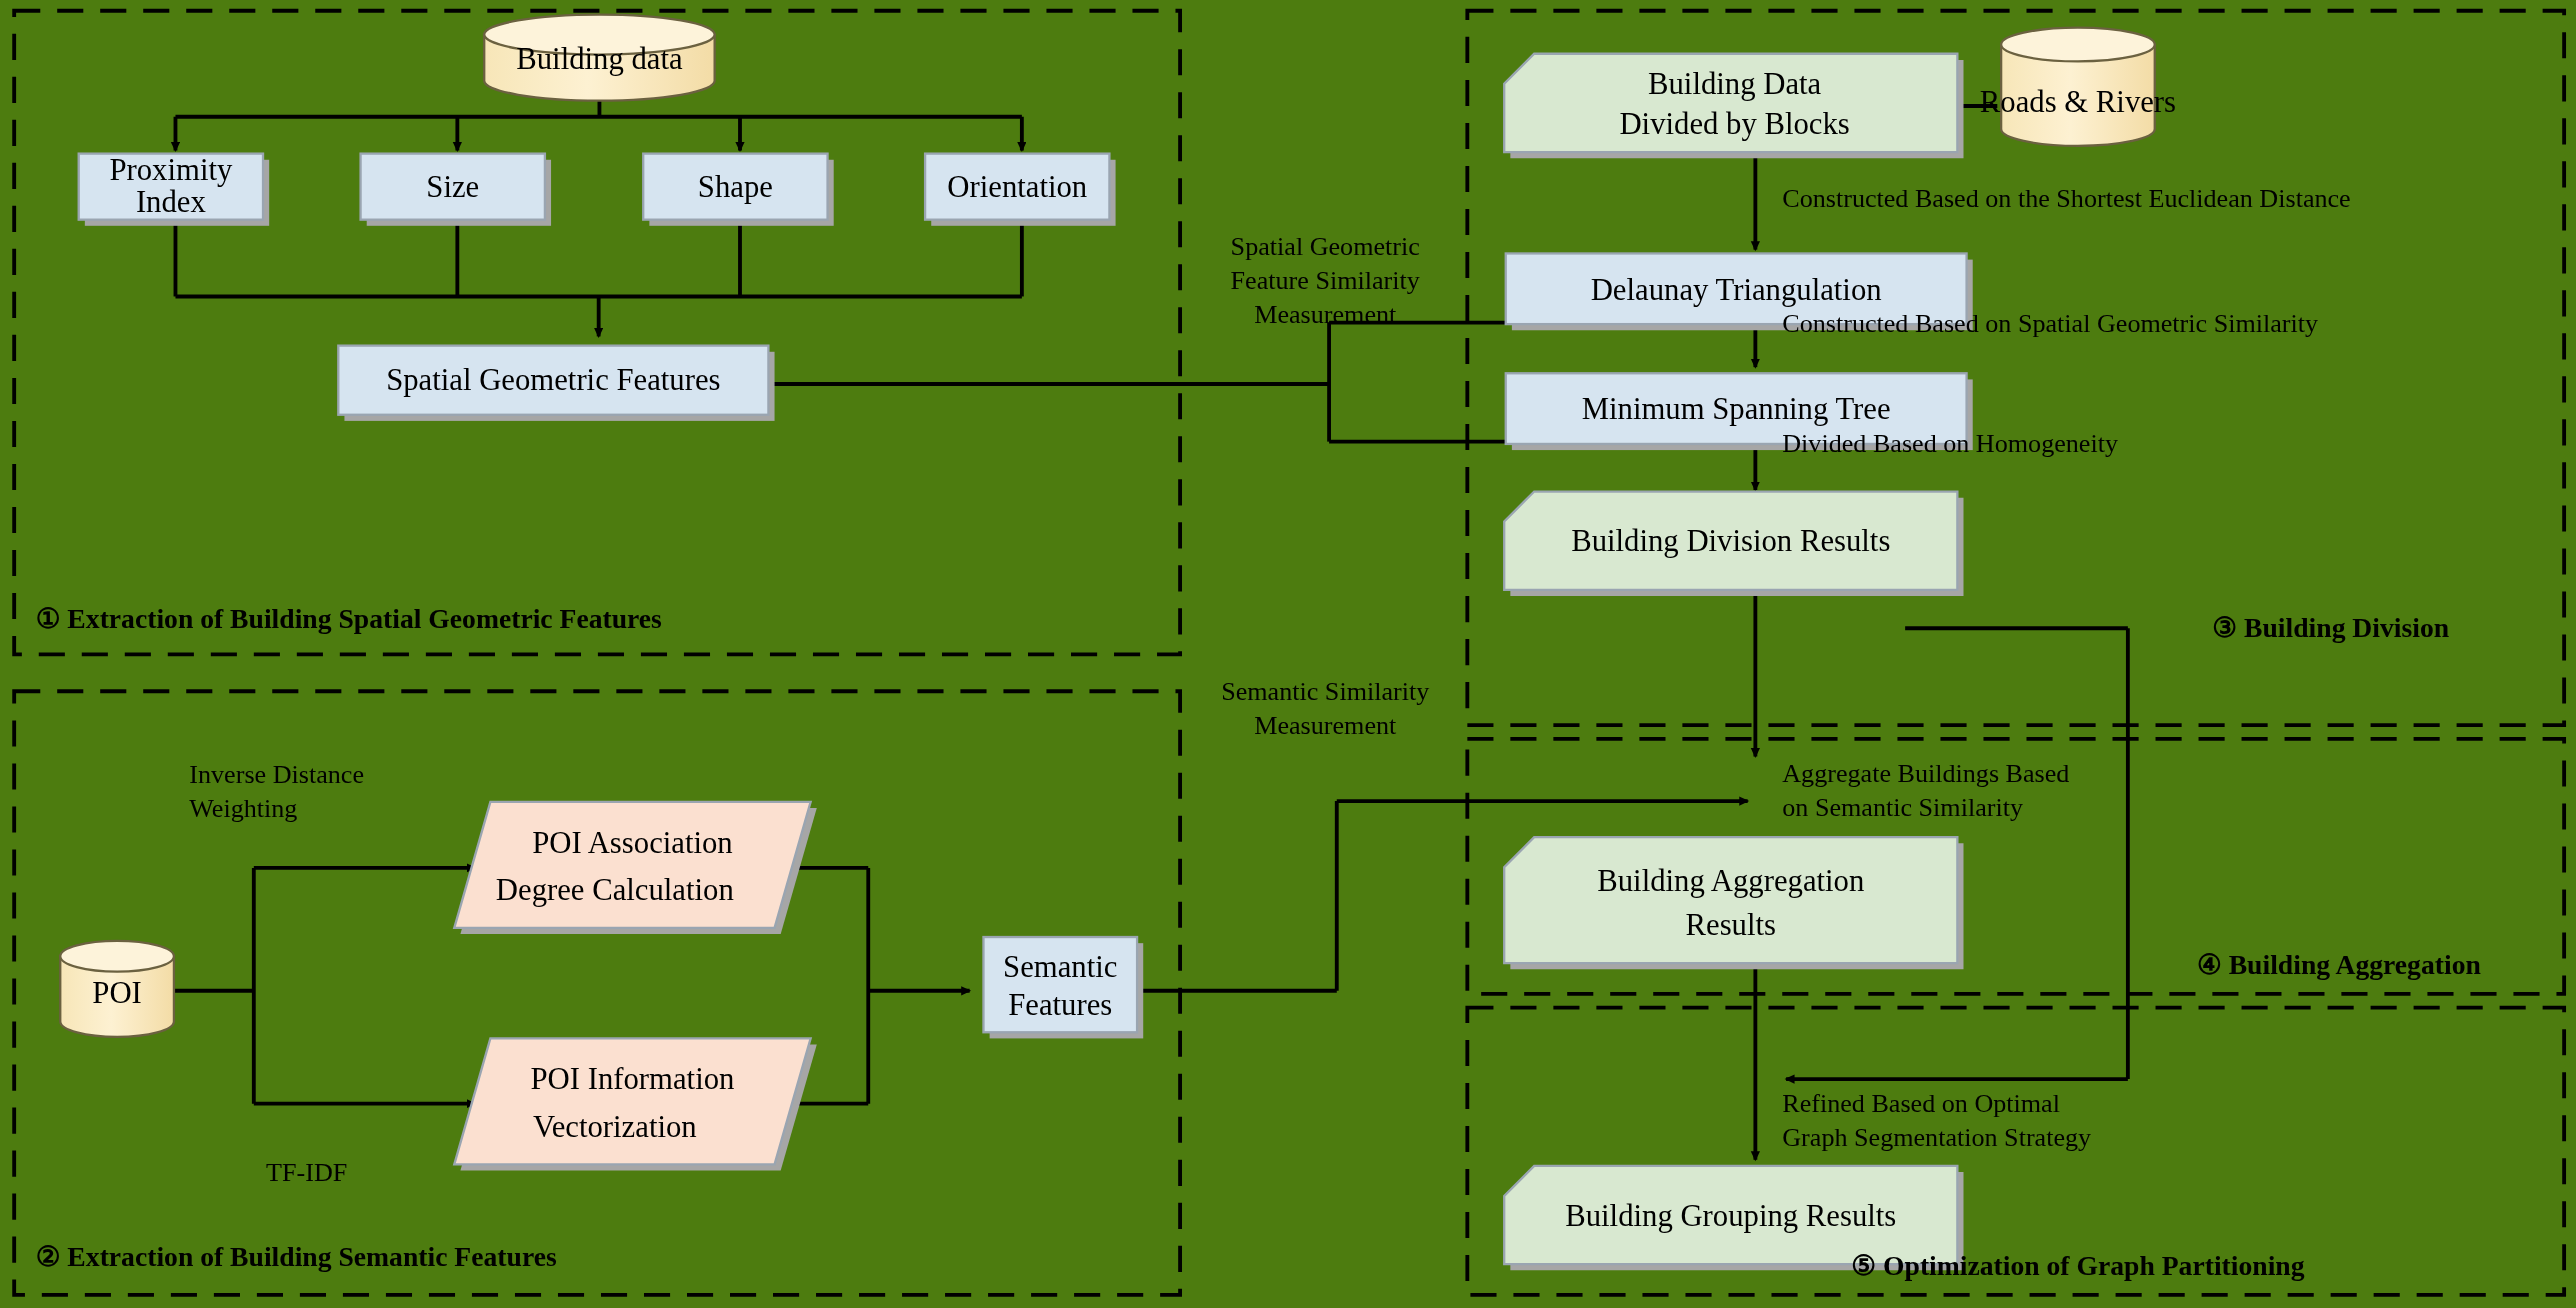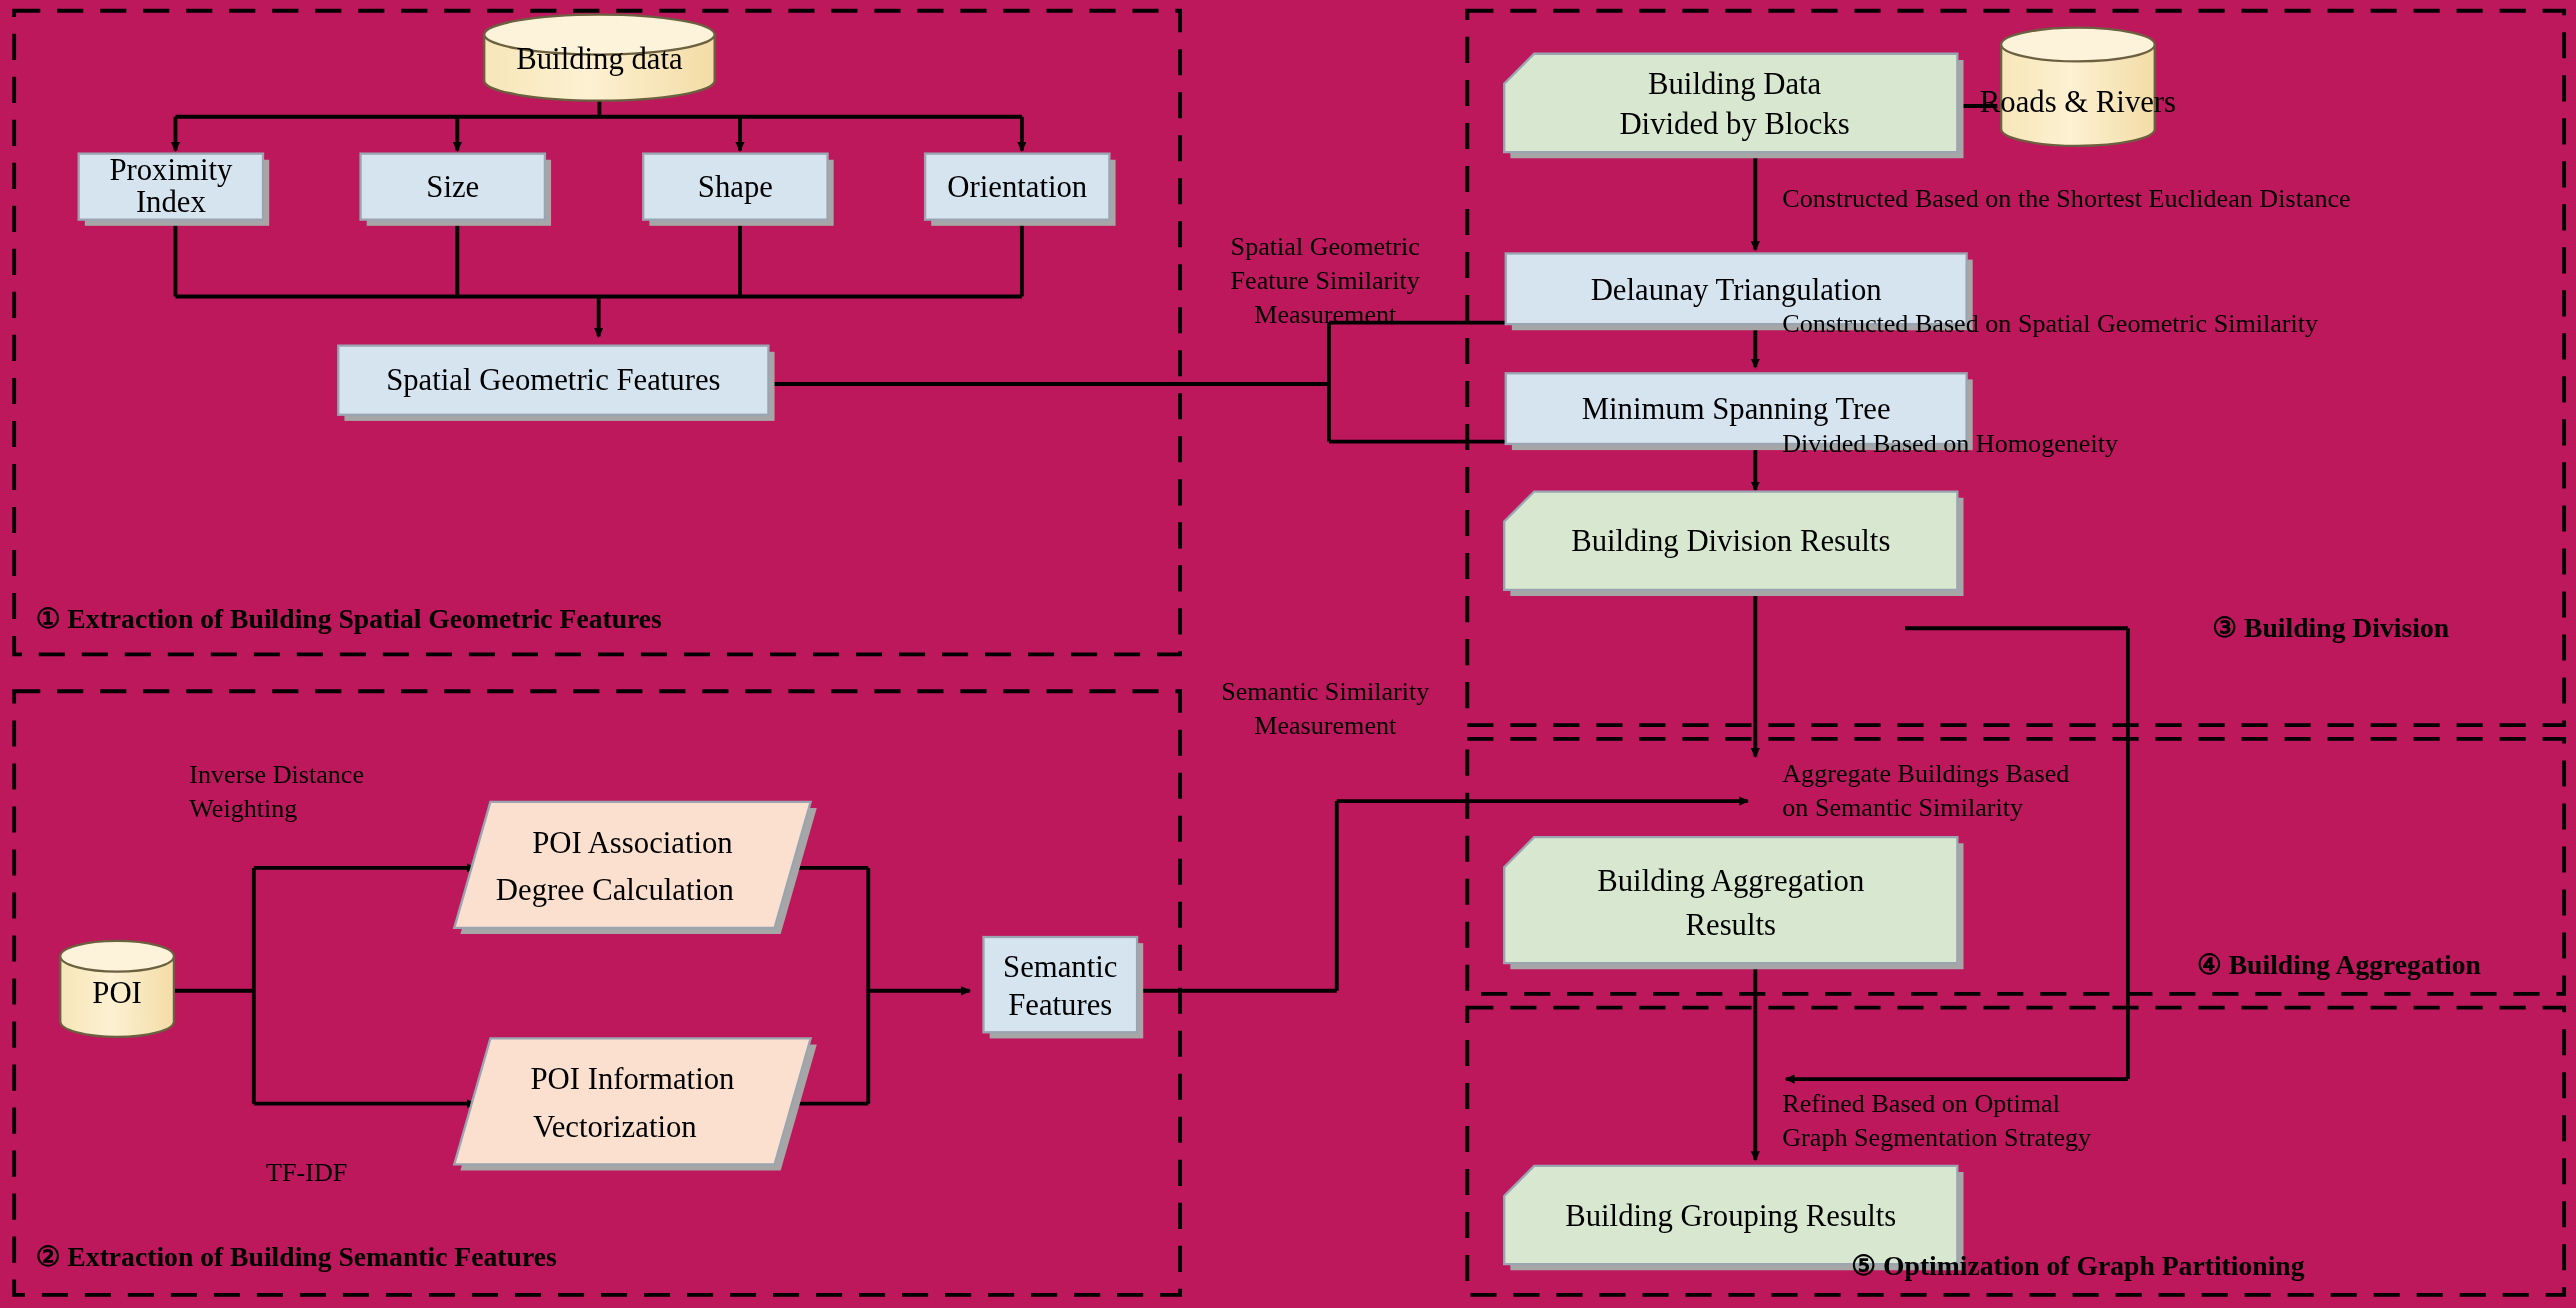--- a/index.html
+++ b/index.html
@@ -1,16 +1,16 @@
 <!DOCTYPE html>
 <html style="font-size:12.3px"><head>
 <meta charset="utf-8">
 <style>
   html,body{margin:0;padding:0;background:#ffffff;}
-  #stage{position:relative;width:2576px;height:1308px;background:#be185d;
+  #stage{position:relative;width:2576px;height:1308px;background:#4d7c0f;
          font-family:"Liberation Serif", serif;}
   svg{position:absolute;left:0;top:0;width:2576px;height:1308px;}
   text{font-family:"Liberation Serif", serif; fill:#000;}
   .boxtext{font-size:40px;}
   .edgetext{font-size:34px;}
   .paneltext{font-size:36px;font-weight:bold;}
   .sidetext{font-size:34px;}
 </style>
 </head>
 <body>

